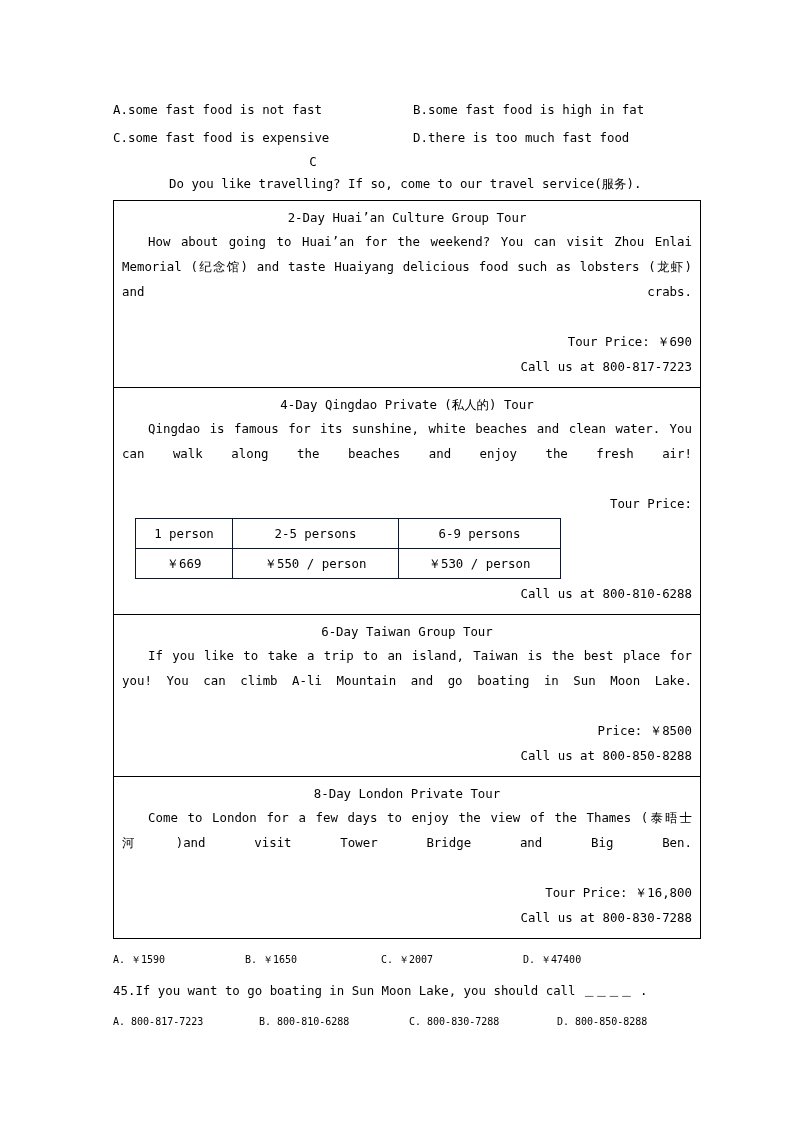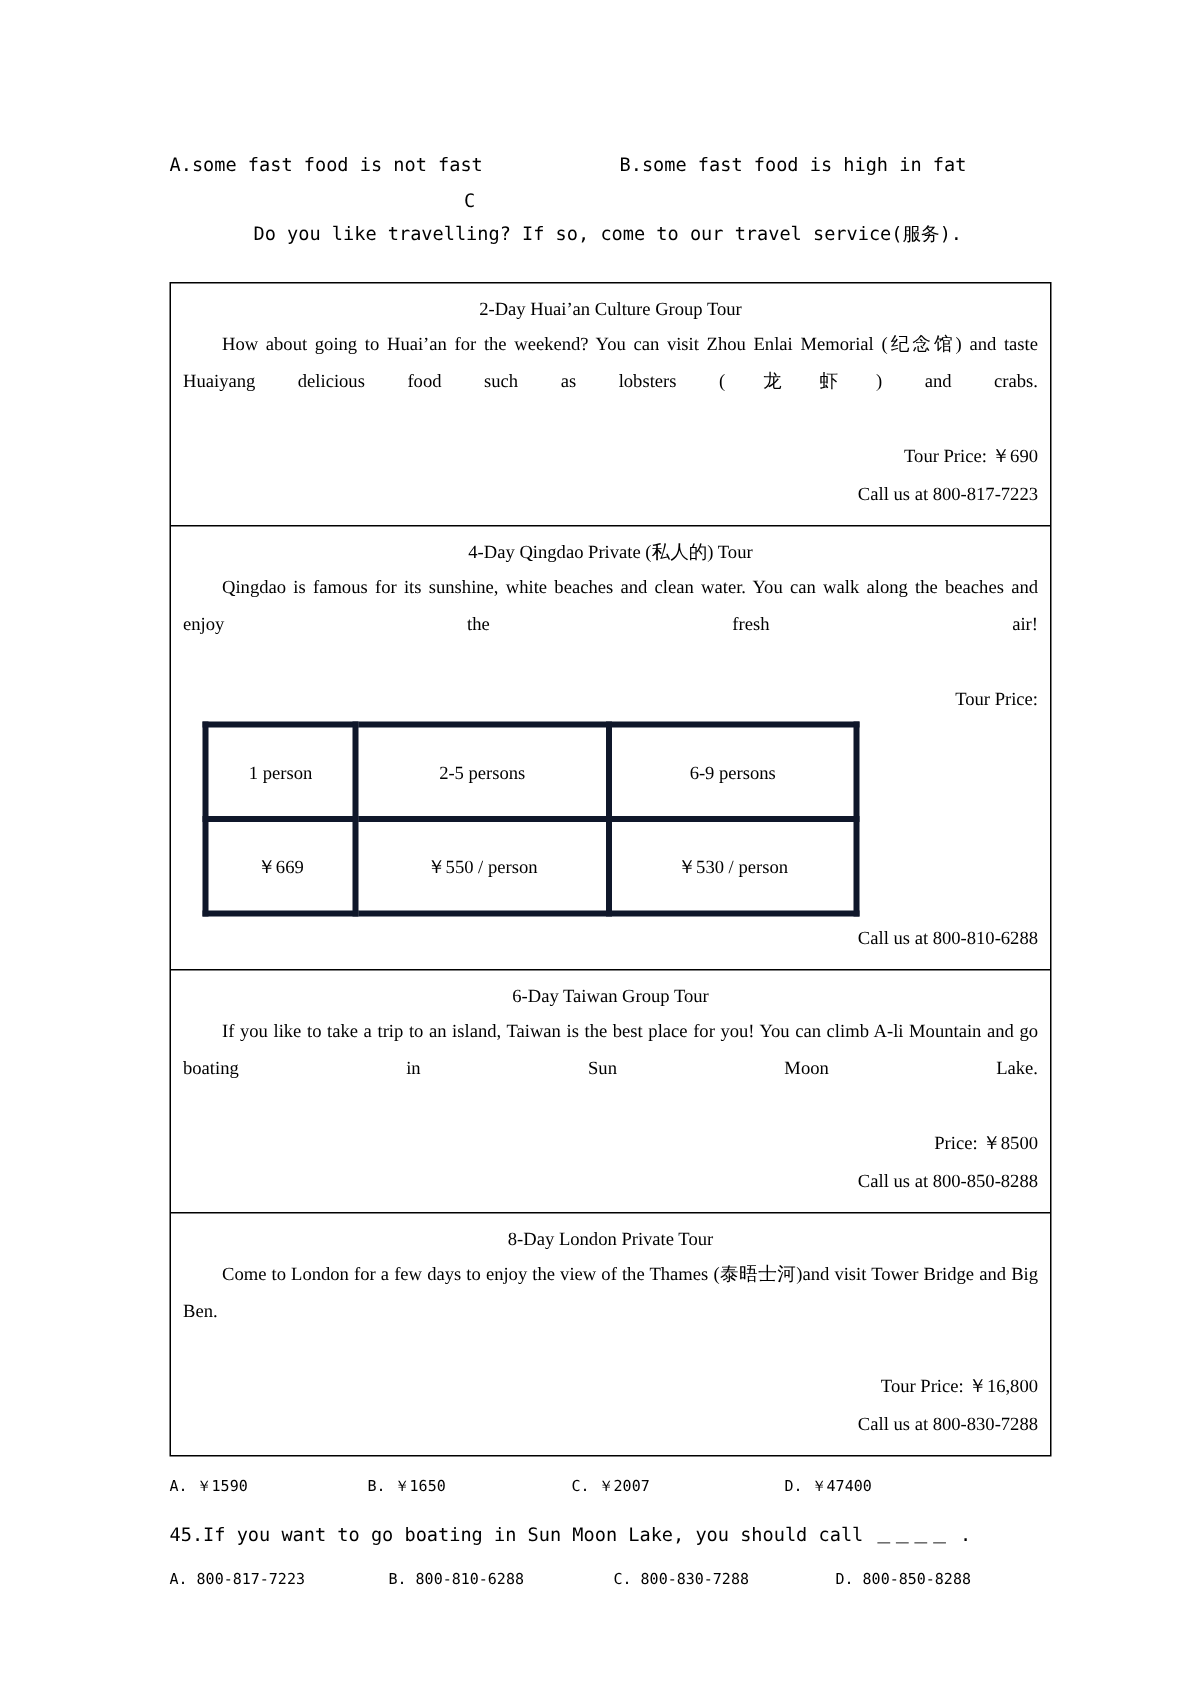--- a/index.html
+++ b/index.html
@@ -49,23 +49,22 @@
     line-height: 24px;
     white-space: pre;
     padding-left: 56px;
   }
 
   
   .tour-table {
     border: 1px solid #000000;
     border-collapse: collapse;
     width: 586px;
-    margin-top: 20px;
+    margin-top: 4px;
     background: #fff;
-    font-family: Liberation Serif, serif;
   }
   .tour-cell {
     border-bottom: 1px solid #000000;
     padding: 6px 8px 8px 8px;
   }
   .tour-cell:last-child { border-bottom: none; }
 
   .tour-title {
     text-align: center;
     font-size: 12.4px;
@@ -95,27 +94,27 @@
 
   
   .price-table {
     border-collapse: collapse;
     margin-left: 13px;
     margin-top: 2px;
     margin-bottom: 2px;
     table-layout: fixed;
   }
   .price-table td {
-    border: 4px solid #0f172a;
+    border: 1px solid #0f172a;
     text-align: center;
     font-size: 12.4px;
     line-height: 16px;
     height: 27px;
     white-space: pre;
-    padding: 16px 4px;
+    padding: 1px 4px;
   }
   .price-table .c1 { width: 88px; }
   .price-table .c2 { width: 157px; }
   .price-table .c3 { width: 153px; }
 
   
   .q-block { margin-top: 5px; }
   .q-text {
     font-size: 12.4px;
     line-height: 31px;
@@ -144,20 +143,22 @@
 <body>
 
 <div class="page">
   <div class="content">
 
     <div class="opt-row">
       <span class="col-a">A.some fast food is not fast</span>
       <span class="col-b">B.some fast food is high in fat</span>
     </div>
     <div class="opt-row">
+      <span class="col-a">C.some fast food is expensive</span>
+      <span class="col-b">D.there is too much fast food</span>
     </div>
 
     <div class="center-mark">C</div>
 
     <div class="intro">Do you like travelling? If so, come to our travel service(服务).</div>
 
     <div class="tour-table">
 
       <div class="tour-cell">
         <div class="tour-title">2-Day Huai’an Culture Group Tour</div>

